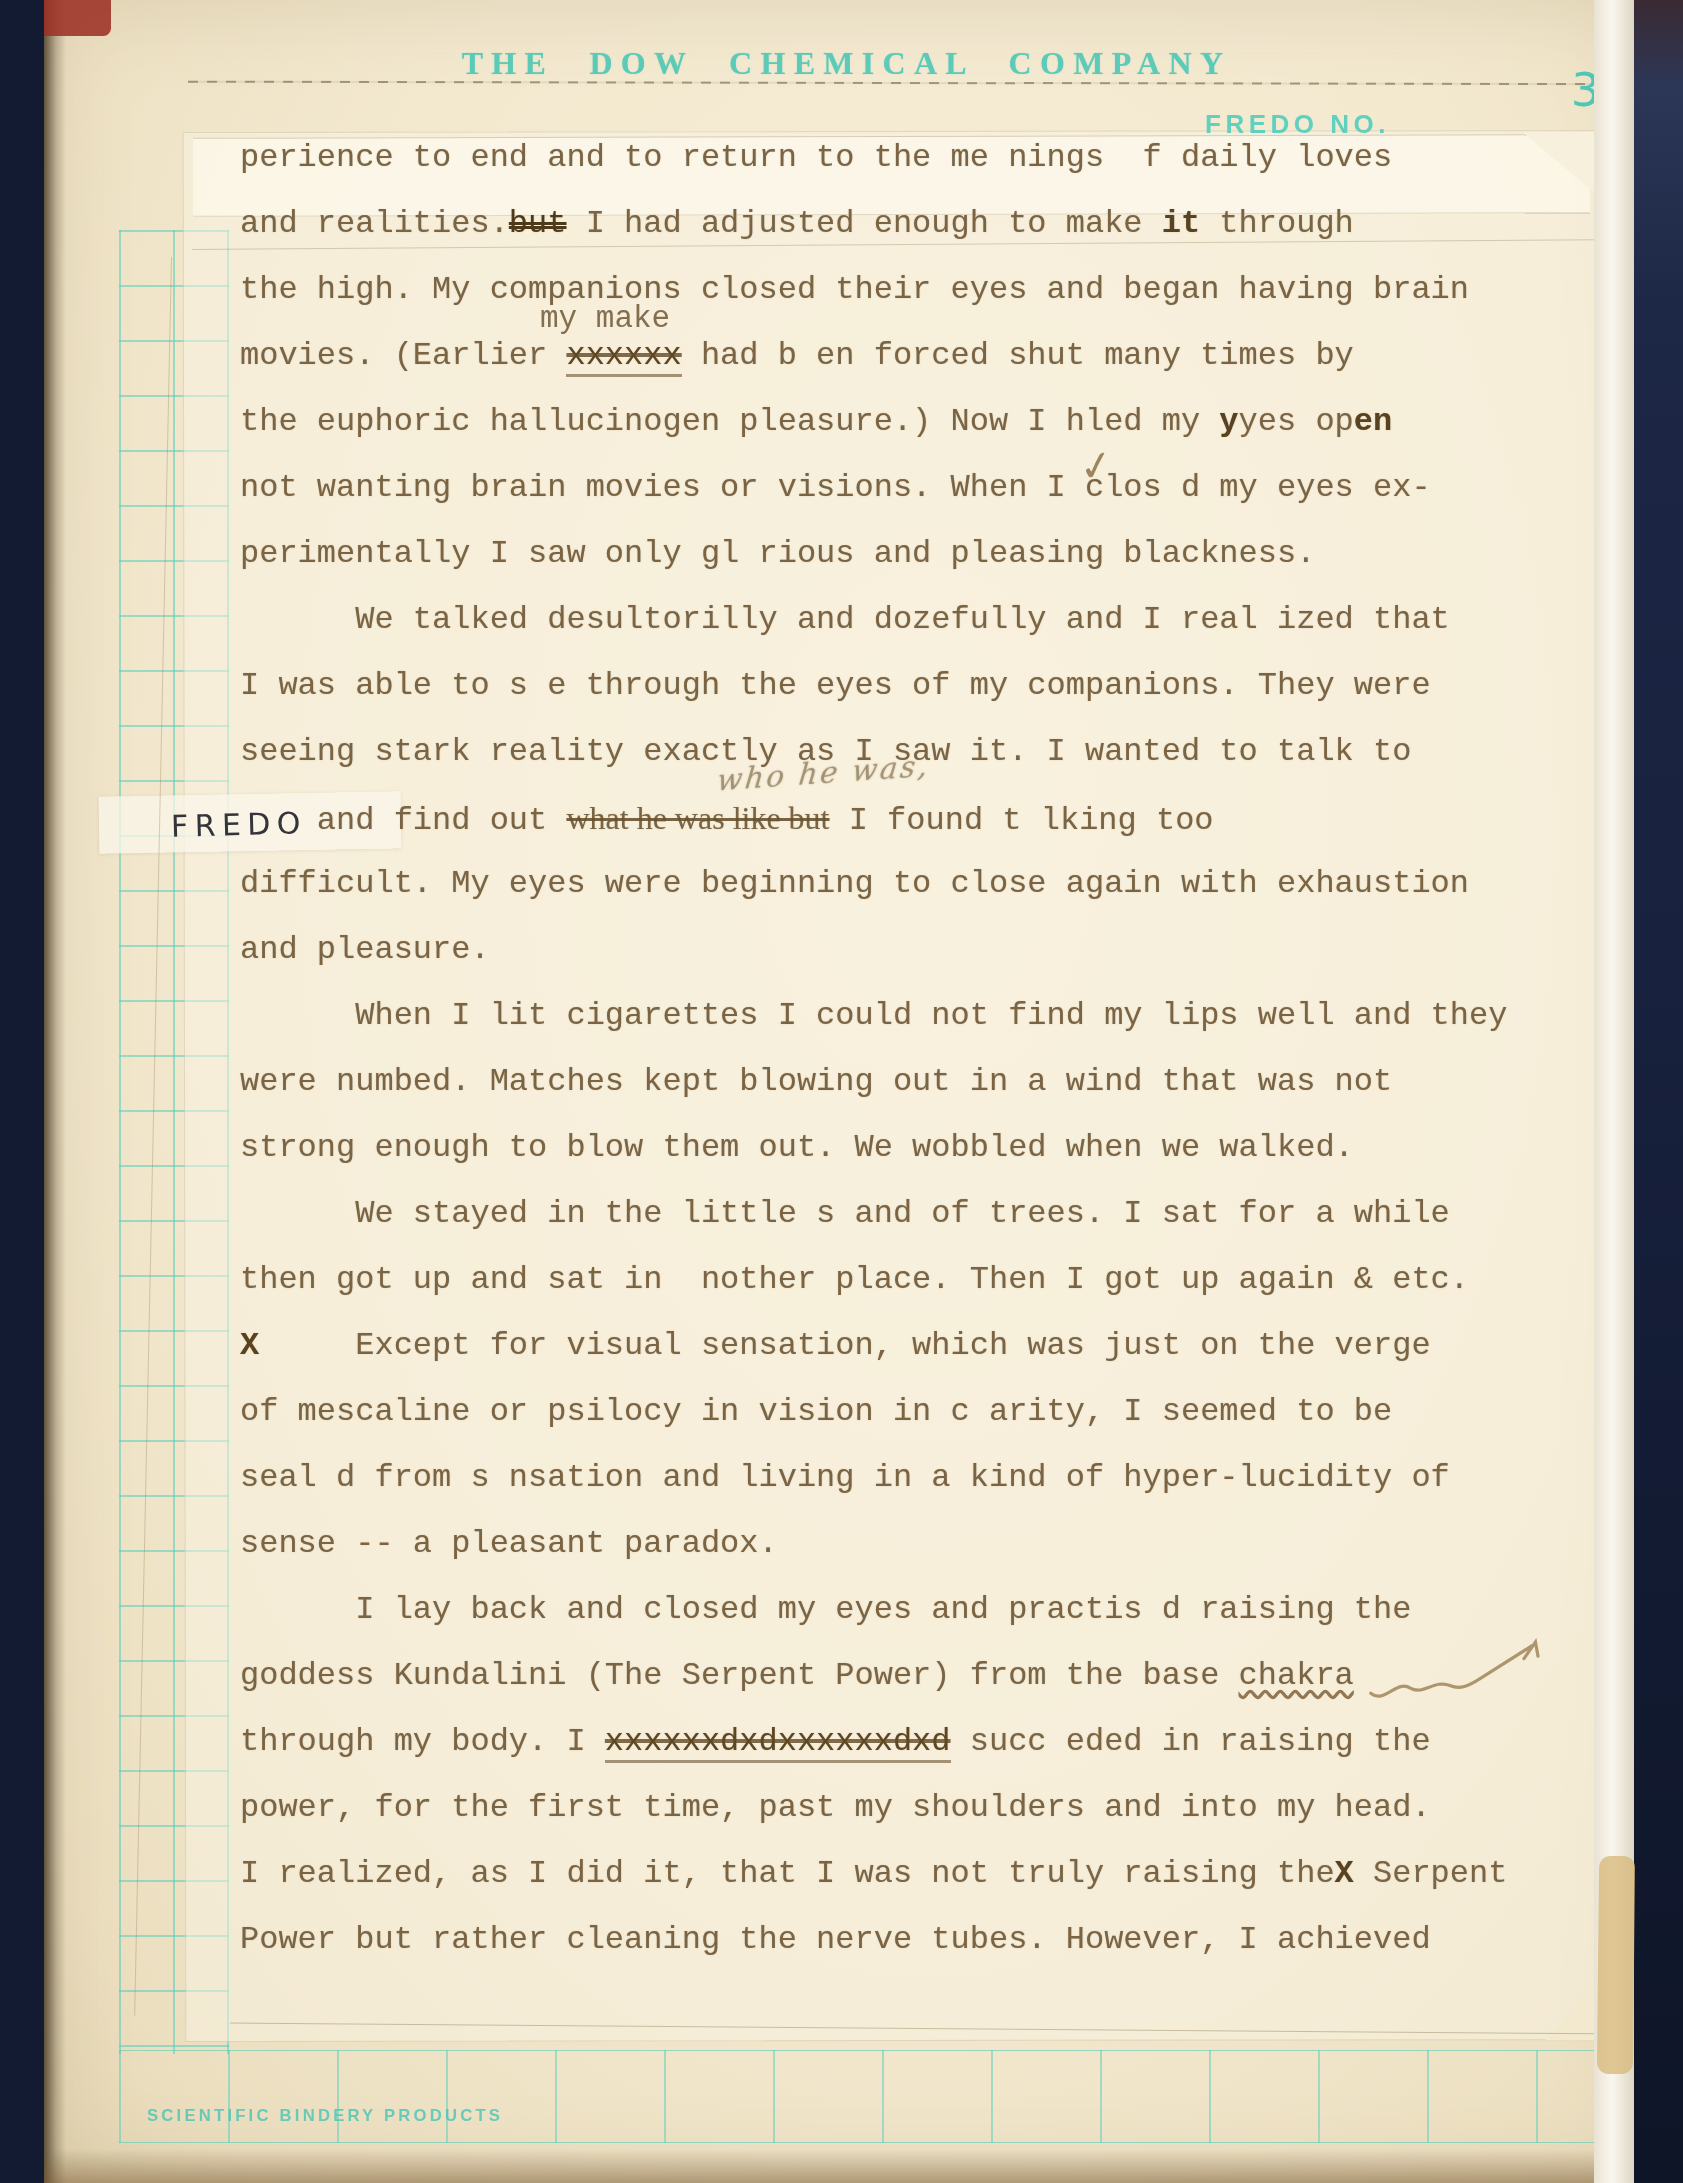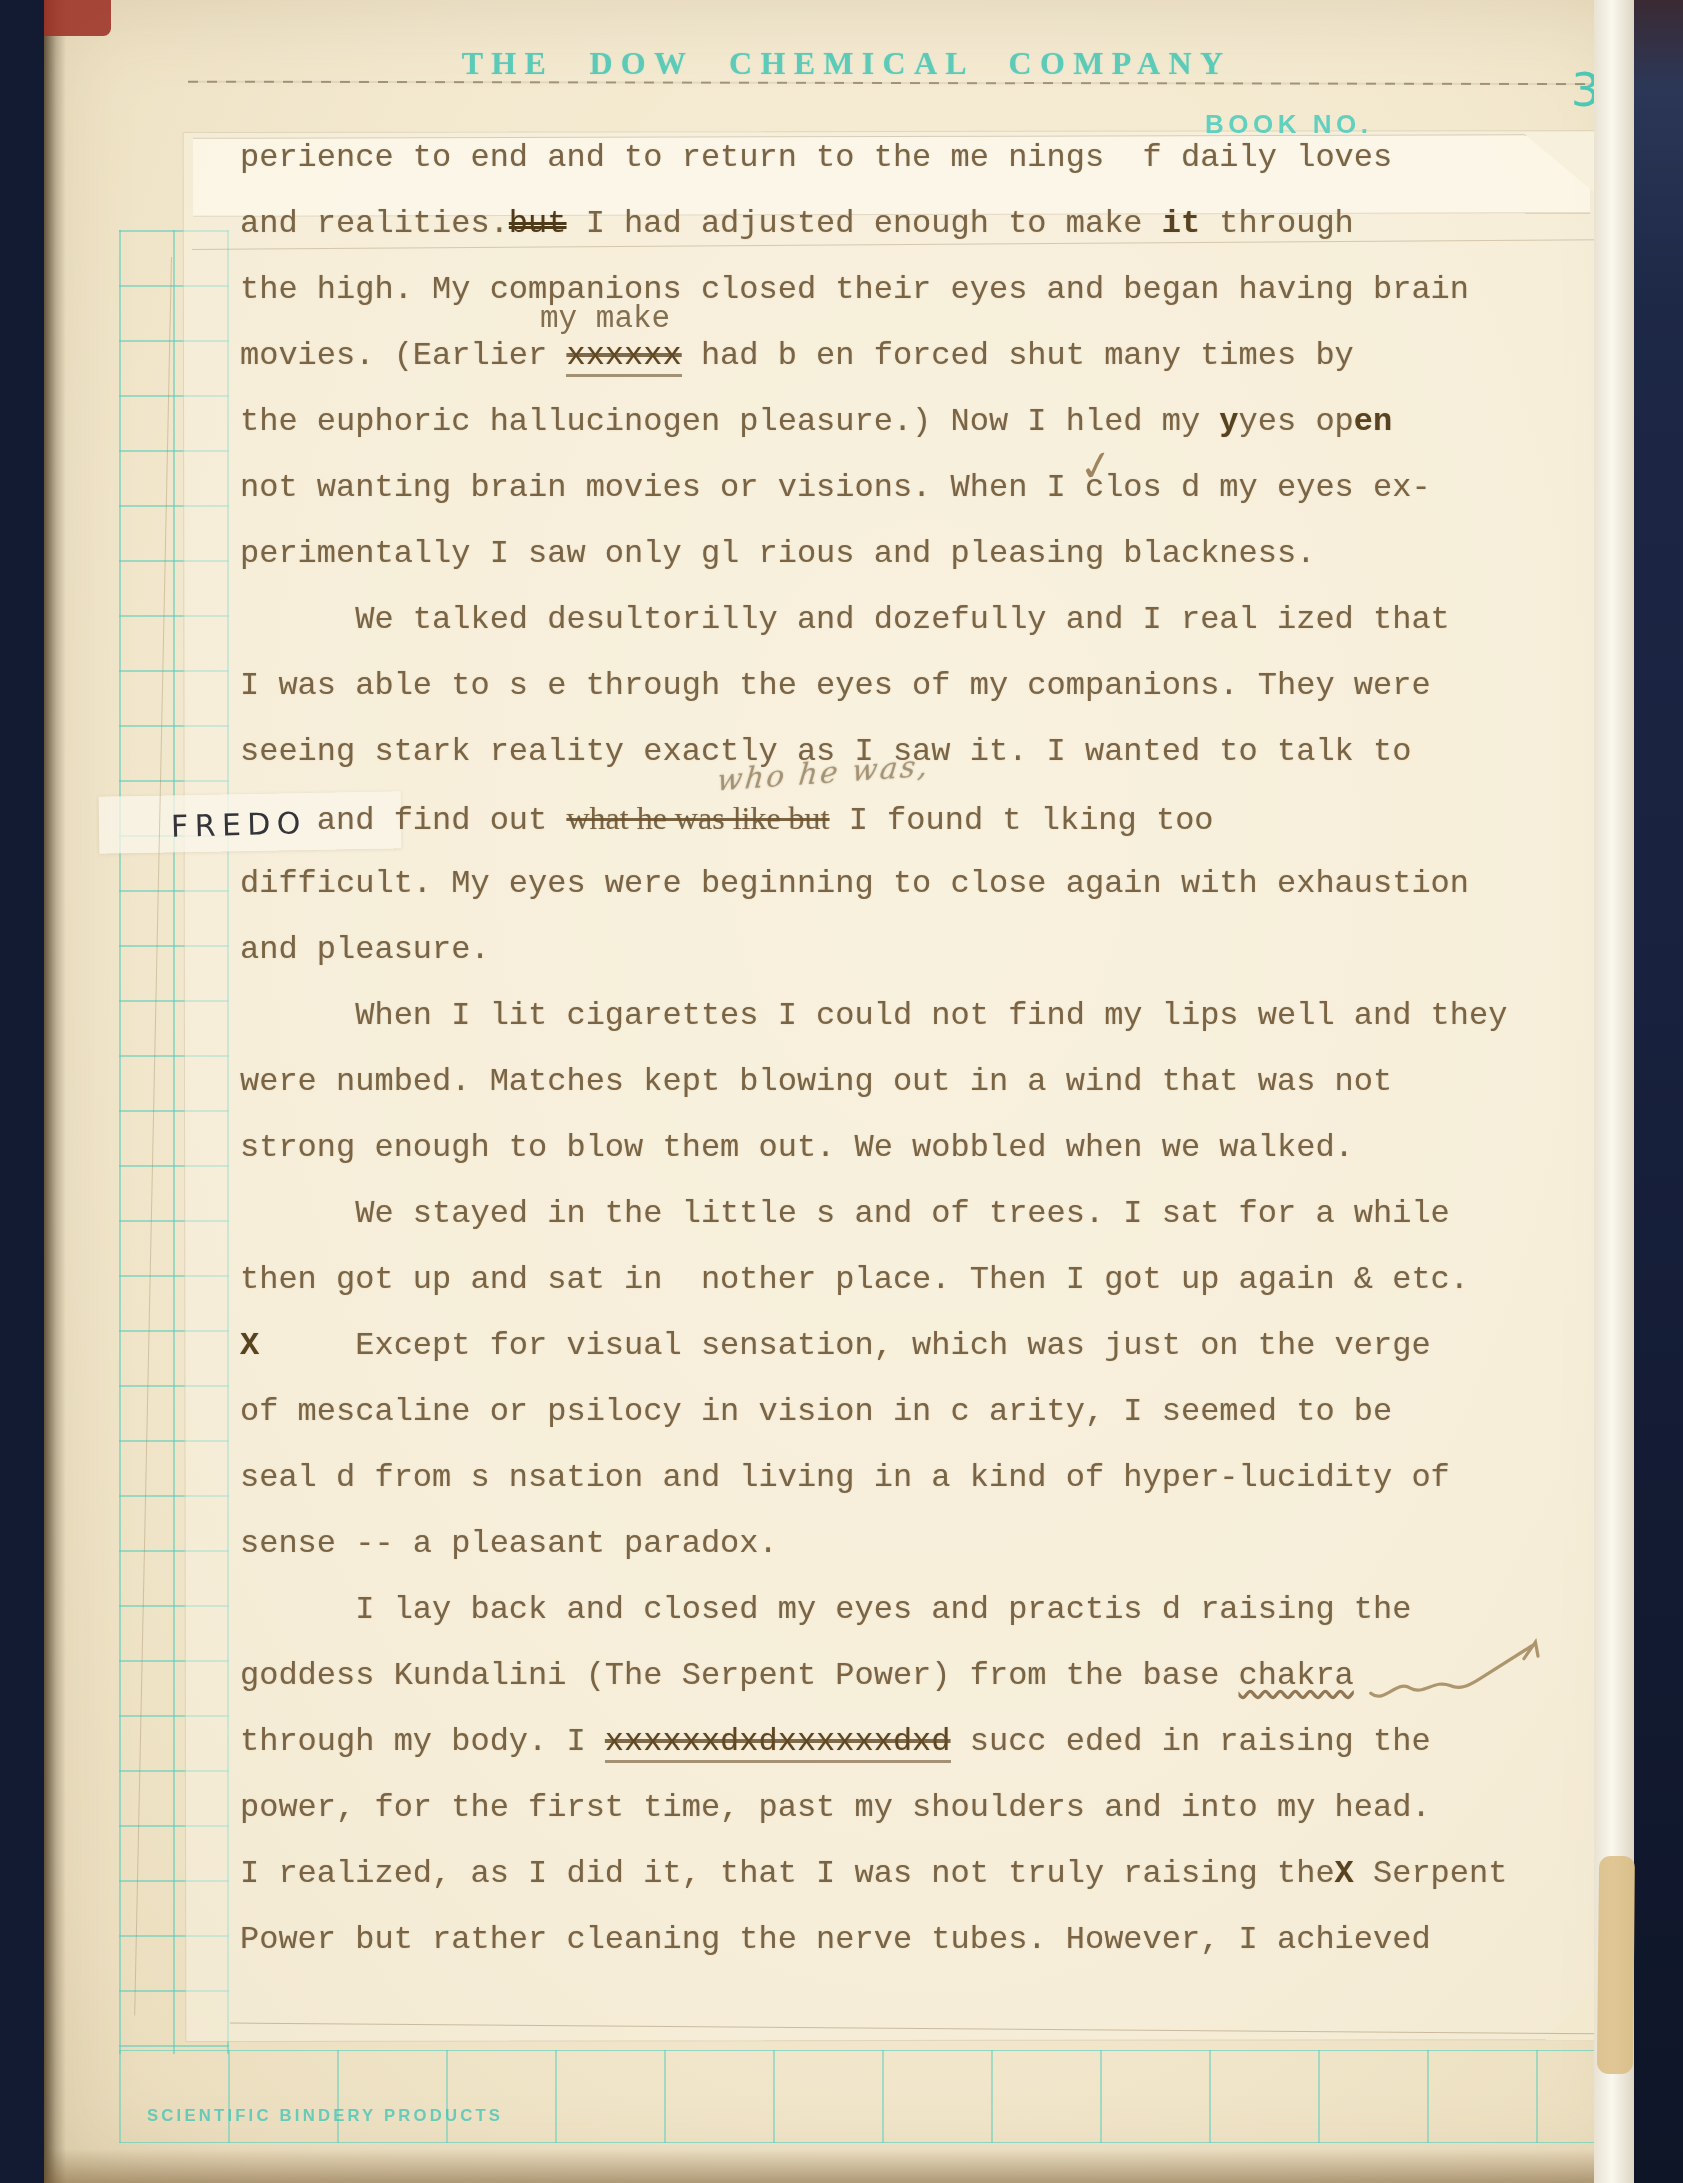--- a/index.html
+++ b/index.html
@@ -169,21 +169,21 @@
   <div class="fold-br"></div>
   <div class="tape-fredo"></div>
   <div class="pencil-line"></div>
   <div class="seam seam-strip-bottom"></div>
   <div class="seam seam-left-slant"></div>
   <div class="seam seam-right"></div>
   <div class="seam seam-sheet-bottom"></div>
   <div class="bottom-edge"></div>
 
   <div class="header-title">THE DOW CHEMICAL COMPANY</div>
-  <div class="book-no">BOOK NO.</div>
+  <div class="book-no">FREDO NO.</div>
   <div class="page-num">31</div>
   <div class="footer-brand">SCIENTIFIC BINDERY PRODUCTS</div>
 
   <div class="typed"><div class="tline"><span>perience to end and to return to the me nings  f daily loves</span></div><div class="tline"><span>and realities.</span><span class="seg-scr">but</span><span> I had adjusted enough to make </span><span class="seg-b">it</span><span> through</span></div><div class="tline"><span>the high. My companions closed their eyes and began having brain</span></div><div class="tline"><span>movies. (Earlier </span><span class="seg-xb">xxxxxx</span><span> had b en forced shut many times by</span></div><div class="tline"><span>the euphoric hallucinogen pleasure.) Now I hled my </span><span class="seg-b">y</span><span>yes op</span><span class="seg-b">en</span></div><div class="tline"><span>not wanting brain movies or visions. When I clos d my eyes ex-</span></div><div class="tline"><span>perimentally I saw only gl rious and pleasing blackness.</span></div><div class="tline"><span>      We talked desultorilly and dozefully and I real ized that</span></div><div class="tline"><span>I was able to s e through the eyes of my companions. They were</span></div><div class="tline"><span>seeing stark reality exactly as I saw it. I wanted to talk to</span></div><div class="tline"><span>    and find out </span><span class="seg-st">what he was like but</span><span> I found t lking too</span></div><div class="tline"><span>difficult. My eyes were beginning to close again with exhaustion</span></div><div class="tline"><span>and pleasure.</span></div><div class="tline"><span>      When I lit cigarettes I could not find my lips well and they</span></div><div class="tline"><span>were numbed. Matches kept blowing out in a wind that was not</span></div><div class="tline"><span>strong enough to blow them out. We wobbled when we walked.</span></div><div class="tline"><span>      We stayed in the little s and of trees. I sat for a while</span></div><div class="tline"><span>then got up and sat in  nother place. Then I got up again &amp; etc.</span></div><div class="tline"><span class="seg-b">X</span><span>     Except for visual sensation, which was just on the verge</span></div><div class="tline"><span>of mescaline or psilocy in vision in c arity, I seemed to be</span></div><div class="tline"><span>seal d from s nsation and living in a kind of hyper-lucidity of</span></div><div class="tline"><span>sense -- a pleasant paradox.</span></div><div class="tline"><span>      I lay back and closed my eyes and practis d raising the</span></div><div class="tline"><span>goddess Kundalini (The Serpent Power) from the base </span><span class="seg-u">chakra</span></div><div class="tline"><span>through my body. I </span><span class="seg-xb">xxxxxxdxdxxxxxxdxd</span><span> succ eded in raising the</span></div><div class="tline"><span>power, for the first time, past my shoulders and into my head.</span></div><div class="tline"><span>I realized, as I did it, that I was not truly raising the</span><span class="seg-b">X</span><span> Serpent</span></div><div class="tline"><span>Power but rather cleaning the nerve tubes. However, I achieved</span></div></div>
 
   <div class="insert-my-eyes">my make</div>
   <div class="hand-insert">who he was,</div>
   <div class="fredo">FREDO</div>
   <div class="caret">✓</div>
   <svg class="scrawl" viewBox="0 0 320 130">

